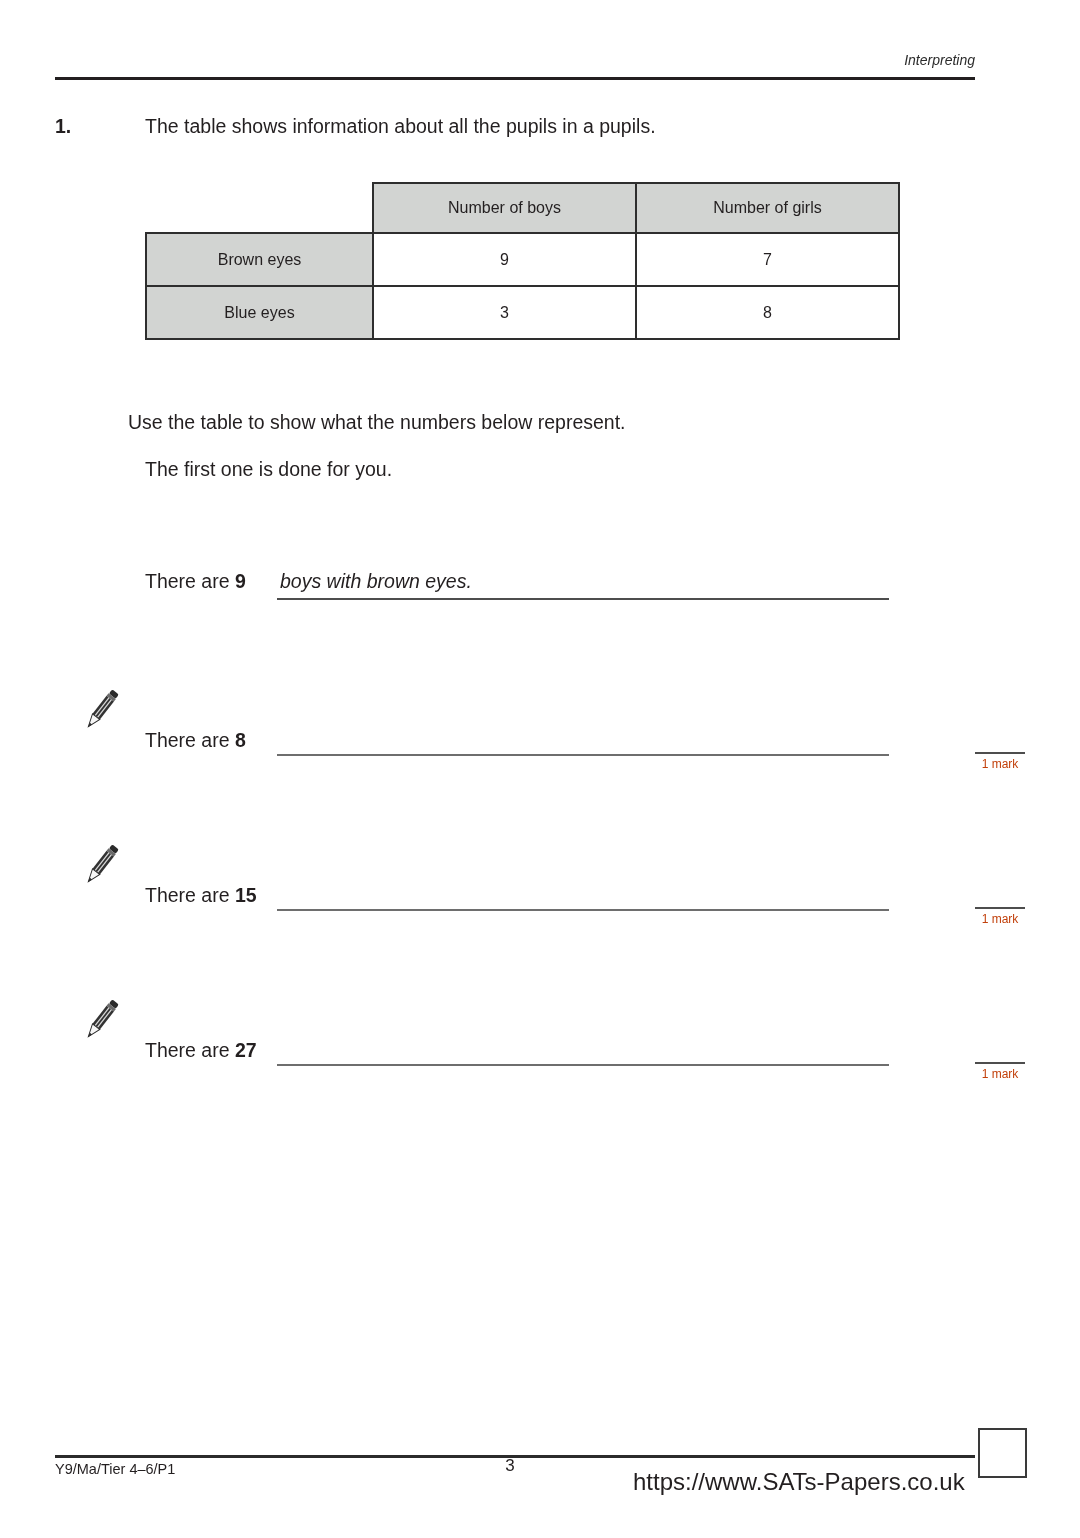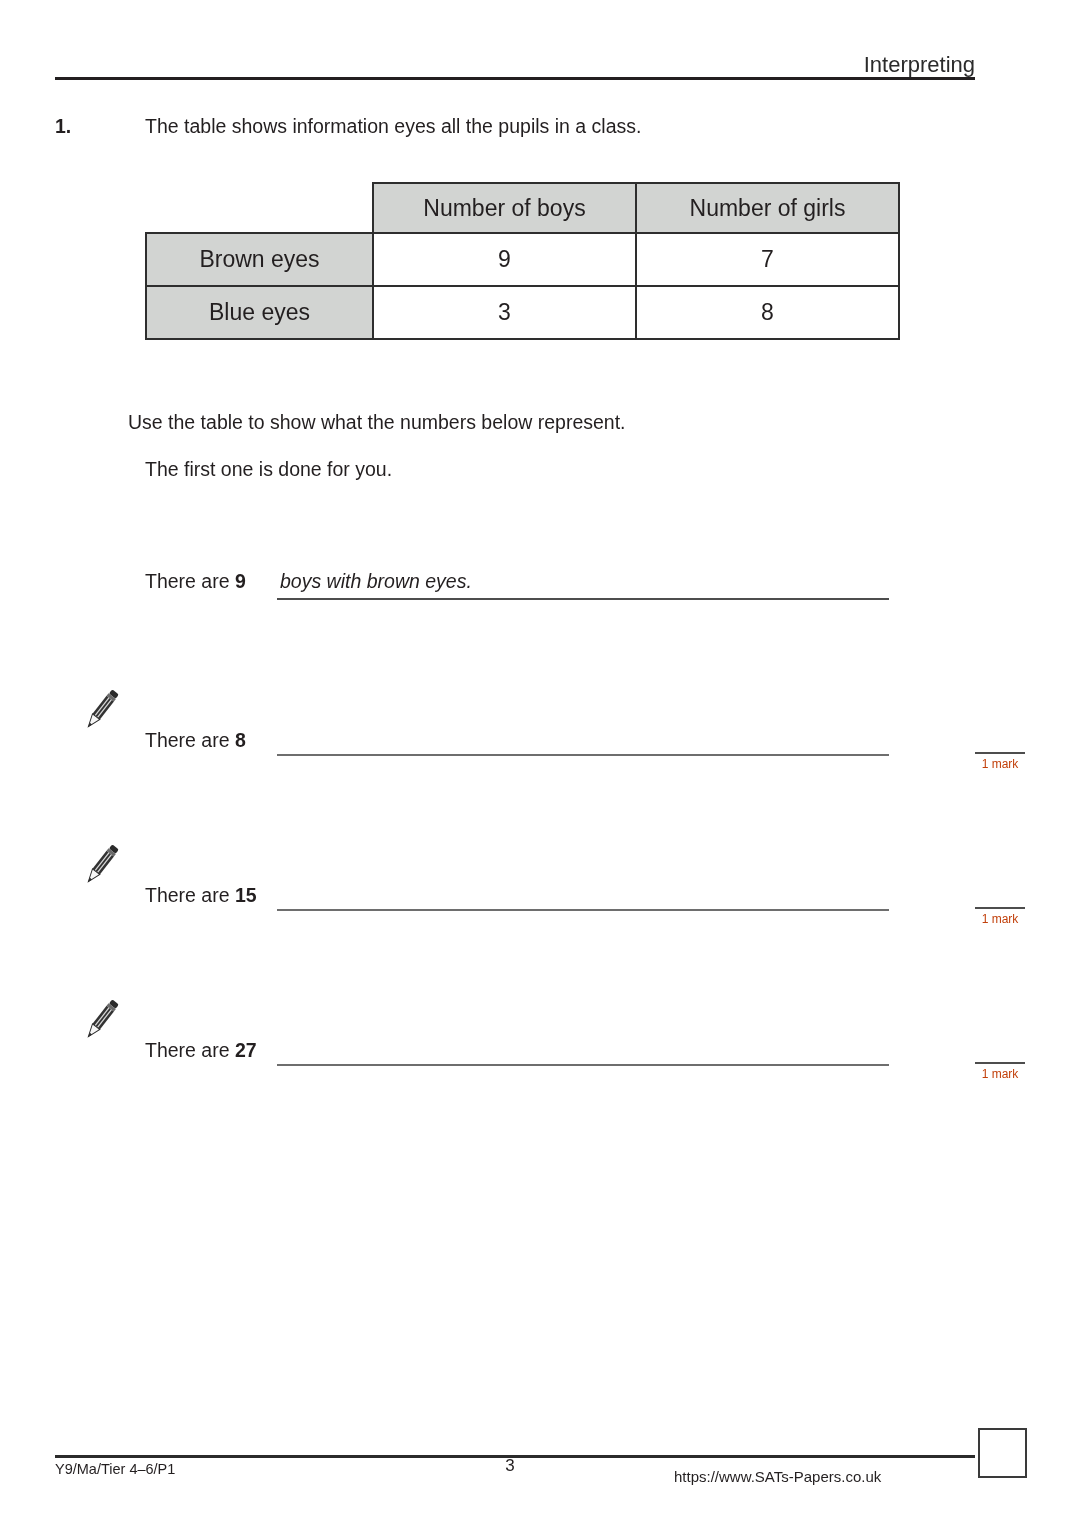--- a/index.html
+++ b/index.html
@@ -12,21 +12,22 @@
     font-family: "Liberation Sans", sans-serif;
     color: #231f20;
     overflow: hidden;
     margin: 0 auto;
   }
   .abs { position: absolute; }
 
   
   .header-label {
     top: 52px; right: 105px;
-    font-size: 22px;
+    font-style: italic;
+    font-size: 14px;
     color: #2b2b2b;
   }
   .header-rule {
     left: 55px; top: 77px;
     width: 920px; height: 3px;
     background: #231f20;
   }
 
   
   .q-number { left: 55px; top: 115px; font-size: 19.5px; font-weight: bold; }
@@ -35,21 +36,21 @@
   
   .pupil-table {
     left: 145px; top: 182px;
     border-collapse: collapse;
     table-layout: fixed;
   }
   .pupil-table td {
     border: 2px solid #2e2e2e;
     text-align: center;
     vertical-align: middle;
-    font-size: 23px;
+    font-size: 16px;
   }
   .pupil-table .corner { border: none; background: transparent; }
   .pupil-table .shaded { background: #d2d4d2; }
   .pupil-table .col-label { width: 227px; }
   .pupil-table .col-data  { width: 263px; }
   .pupil-table .row-head  { height: 50px; }
   .pupil-table .row-body  { height: 53px; }
 
   
   .instr-1 { left: 128px; top: 411px; font-size: 19.5px; }
@@ -97,38 +98,38 @@
 
   
   .footer-rule {
     left: 55px; top: 1455px;
     width: 920px; height: 2.5px;
     background: #2b2b2b;
   }
   .footer-ref   { left: 55px;  top: 1461px; font-size: 14.5px; }
   .footer-src   { left: 133px; top: 1467px; font-size: 22px; }
   .footer-page  { left: 480px; top: 1456px; width: 60px; text-align: center; font-size: 17px; }
-  .footer-url   { left: 674px; top: 1468px; font-size: 15px; }
+  .footer-url   { left: 633px; top: 1468px; font-size: 24px; }
   .score-box {
     left: 978px; top: 1428px;
     width: 49px; height: 50px;
     border: 2px solid #3a3a3a;
     background: #ffffff;
   }
 </style>
 </head>
 <body>
 
 <div class="page">
 
   <div class="abs header-label">Interpreting</div>
   <div class="abs header-rule"></div>
 
   <div class="abs q-number">1.</div>
-  <div class="abs q-text">The table shows information eyes all the pupils in a class.</div>
+  <div class="abs q-text">The table shows information about all the pupils in a pupils.</div>
 
   <table class="abs pupil-table">
     <tbody>
         <tr class="row-head">
       <td class="corner col-label"></td>
       <td class="shaded col-data">Number of boys</td>
       <td class="shaded col-data">Number of girls</td>
     </tr>
     <tr class="row-body">
       <td class="shaded col-label">Brown eyes</td>

